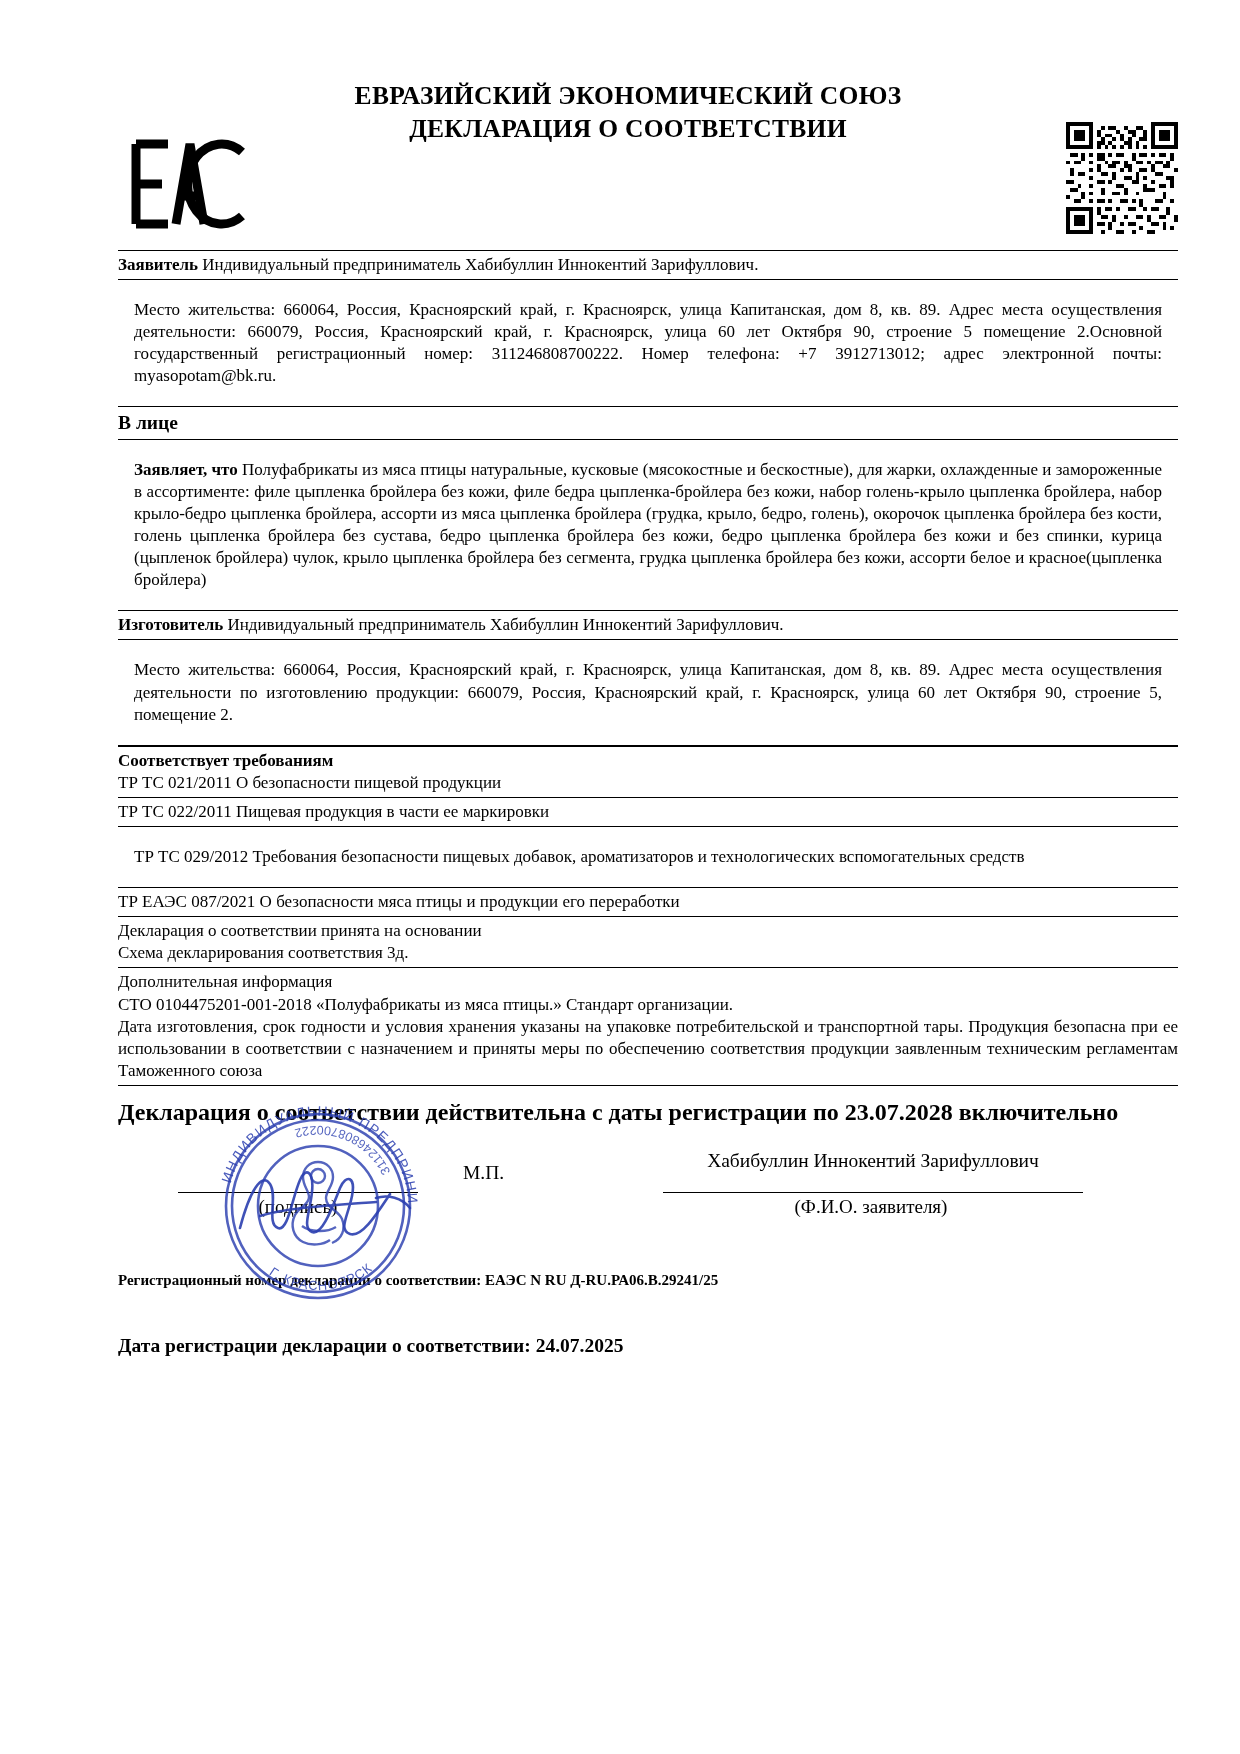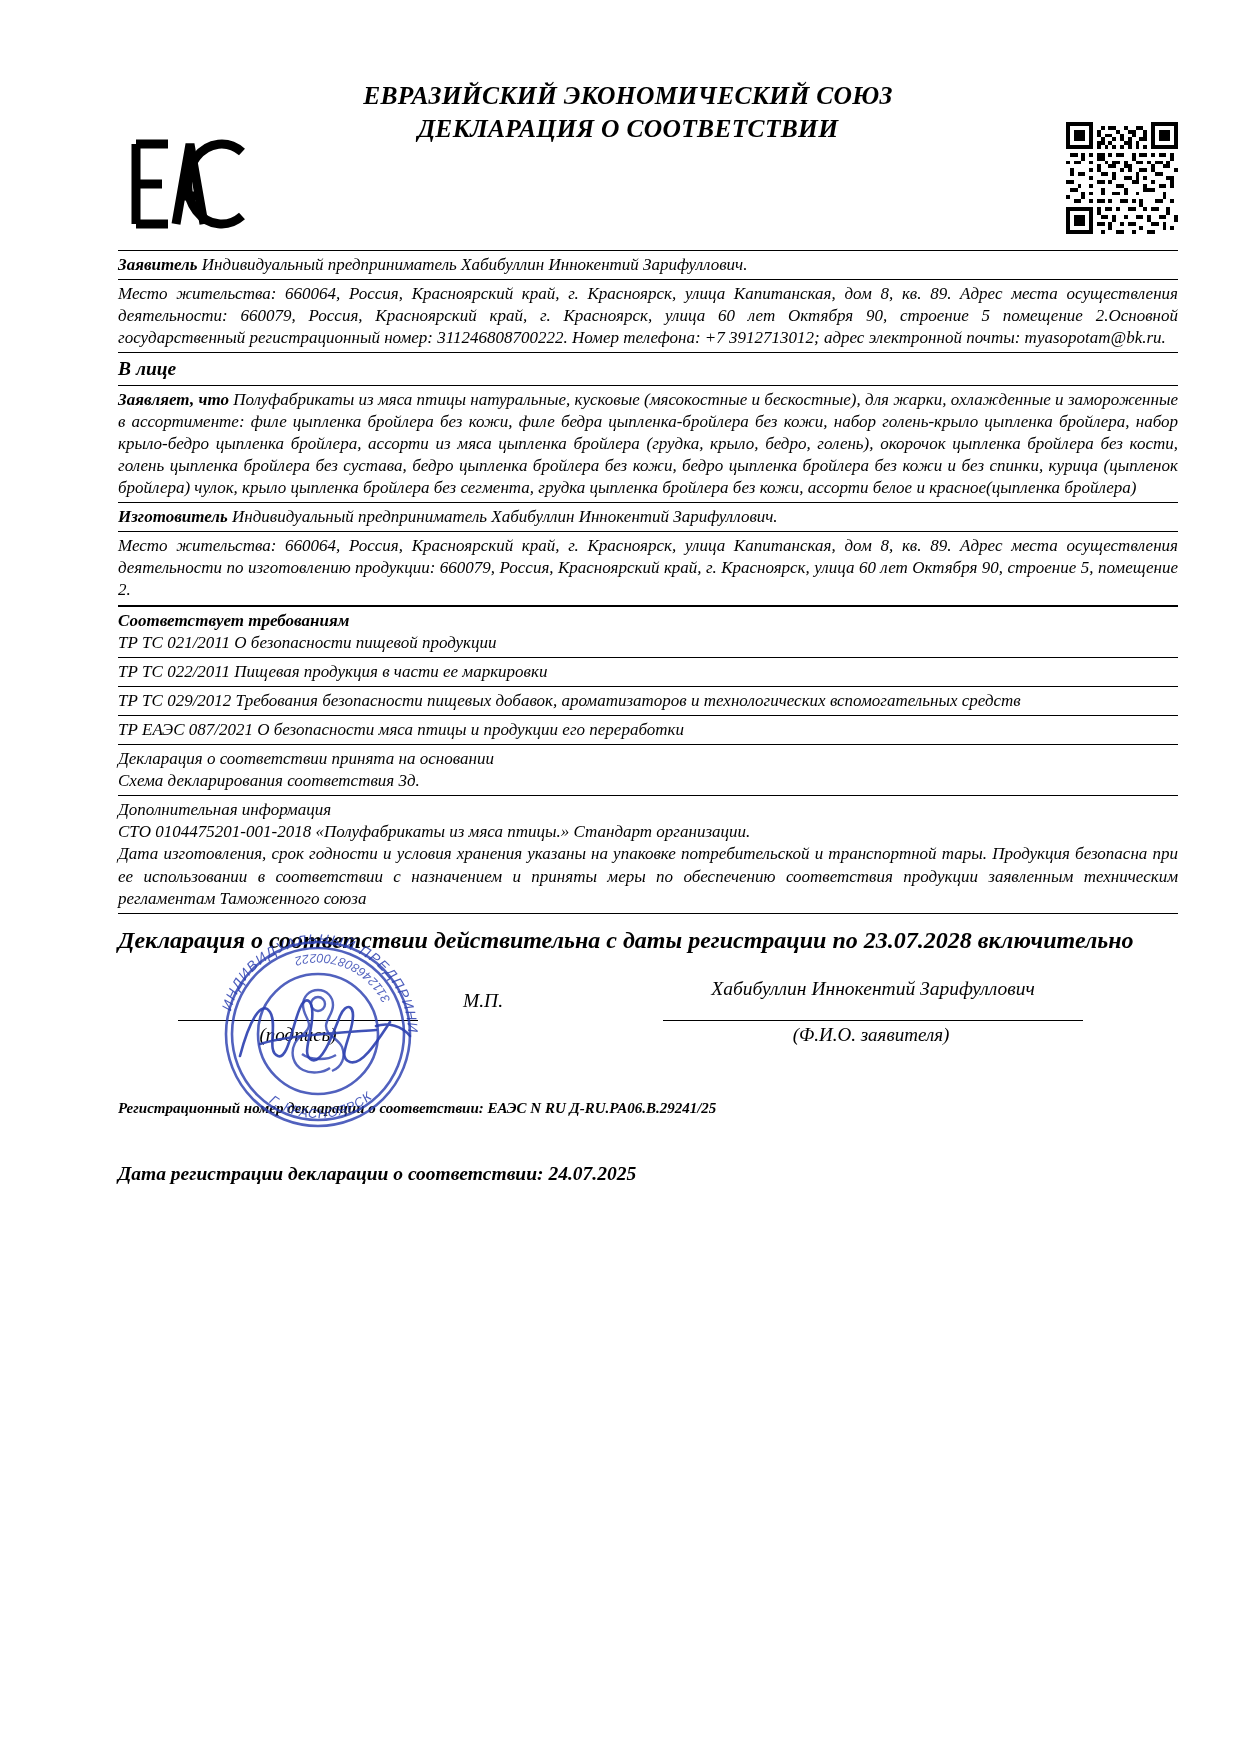--- a/index.html
+++ b/index.html
@@ -14,21 +14,20 @@
     font-family: "Liberation Serif", "DejaVu Serif", serif;
     color: #000000;
   }
   .page {
     position: absolute;
     left: 0; top: 0;
     width: 1240px;
     height: 1754px;
     padding: 0;
     box-sizing: border-box;
-    font-style: italic;
   }
   .content {
     position: absolute;
     left: 118px;
     top: 80px;
     width: 1060px;
   }
 
   
   .header-block {
@@ -69,21 +68,21 @@
     border-top: 1px solid #000;
     height: 0;
     margin: 0;
   }
   .row {
     padding: 3px 0 3px 0;
     font-size: 17px;
     line-height: 1.30;
     text-align: justify;
   }
-  .row.just p { margin: 0; text-align: justify; text-justify: inter-word; }
+  .row.just p { margin: 16px; text-align: justify; text-justify: inter-word; }
   .row p { margin: 0; }
   b, .b { font-weight: bold; }
 
   .label-line {
     font-size: 19.5px;
     line-height: 1.30;
     padding: 3px 0;
     font-weight: bold;
   }
 

